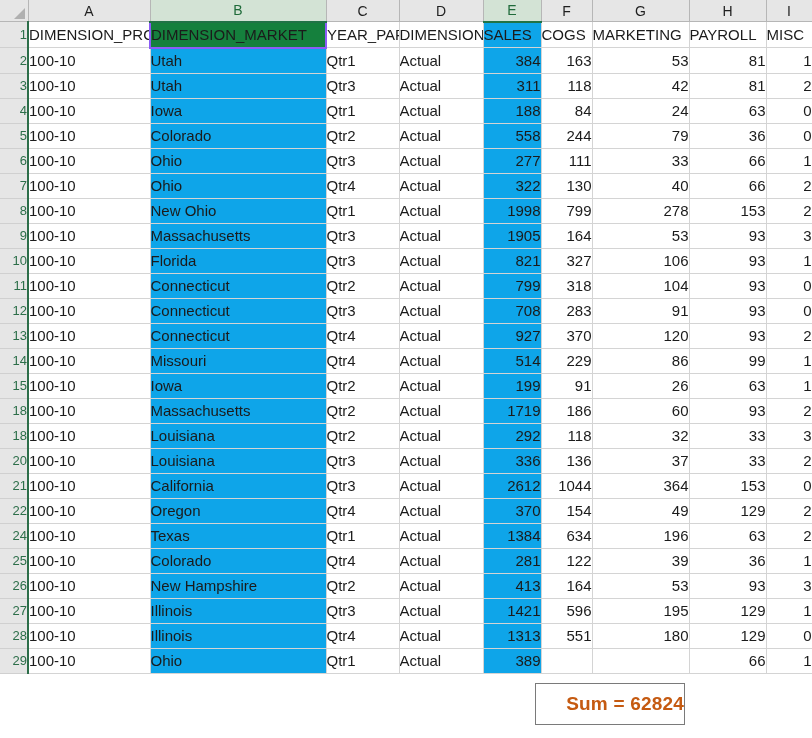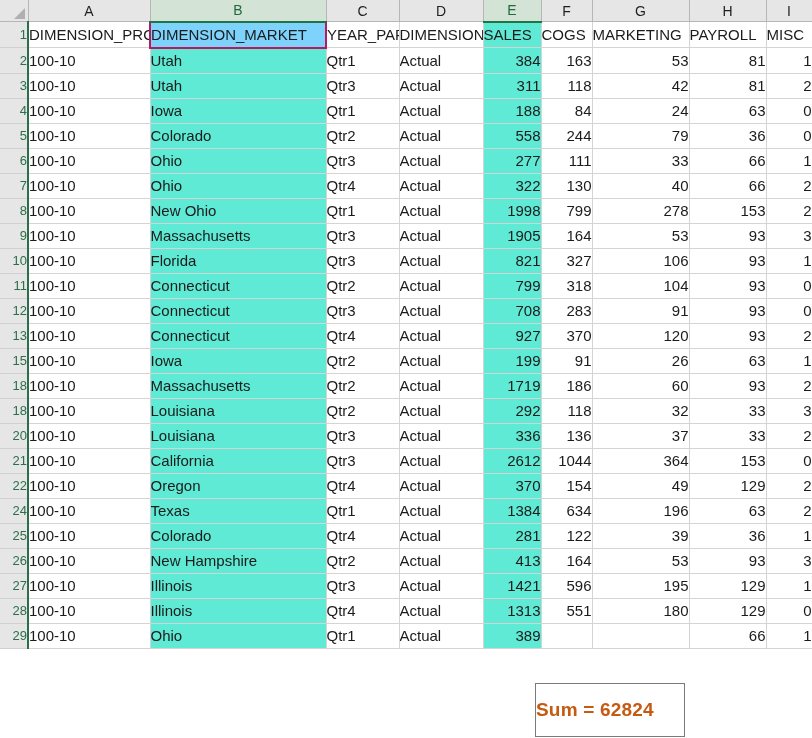--- a/index.html
+++ b/index.html
@@ -93,51 +93,51 @@
     color: #1b1b1b;
     vertical-align: middle;
     padding: 0 4px;
     background: #ffffff;
   }
   td.cell.num { text-align: right; }
   td.cell.txt { text-align: left; }
 
   
   td.cell.selcol {
-    background: #5eead4;
+    background: #0ea5e9;
   }
   
   td.cell.firstcol {
     border-left: 2px solid #2c6e49;
   }
 
   
   tr.row1 td.cell {
     color: #1b1b1b;
     font-size: 15px;
   }
   td.cell.activecell {
-    border: 2px solid #be185d;
-    background: #7dd3fc;
+    border: 2px solid #8b5cf6;
+    background: #15803d;
     position: relative;
     z-index: 3;
   }
 
   
   #sum-tooltip {
     position: absolute;
     left: 535px;
     top: 683px;
     width: 150px;
-    height: 54px;
+    height: 42px;
     background: #ffffff;
     border: 1px solid #7a7a7a;
     display: flex;
     align-items: center;
-    justify-content: flex-start;
+    justify-content: flex-end;
     z-index: 50;
     box-sizing: border-box;
   }
   #sum-tooltip .sum-text {
     color: #c55a11;
     font-size: 19px;
     font-weight: bold;
     font-family: "Liberation Sans", sans-serif;
     letter-spacing: 0.2px;
   }
@@ -331,20 +331,32 @@
           <td class="cell txt selcol">Connecticut</td>
           <td class="cell txt">Qtr4</td>
           <td class="cell txt">Actual</td>
           <td class="cell num selcol">927</td>
           <td class="cell num">370</td>
           <td class="cell num">120</td>
           <td class="cell num">93</td>
           <td class="cell num">2</td>
         </tr>
         <tr>
+          <td class="rowhead">14</td>
+          <td class="cell txt firstcol">100-10</td>
+          <td class="cell txt selcol">Missouri</td>
+          <td class="cell txt">Qtr4</td>
+          <td class="cell txt">Actual</td>
+          <td class="cell num selcol">514</td>
+          <td class="cell num">229</td>
+          <td class="cell num">86</td>
+          <td class="cell num">99</td>
+          <td class="cell num">1</td>
+        </tr>
+        <tr>
           <td class="rowhead">15</td>
           <td class="cell txt firstcol">100-10</td>
           <td class="cell txt selcol">Iowa</td>
           <td class="cell txt">Qtr2</td>
           <td class="cell txt">Actual</td>
           <td class="cell num selcol">199</td>
           <td class="cell num">91</td>
           <td class="cell num">26</td>
           <td class="cell num">63</td>
           <td class="cell num">1</td>

